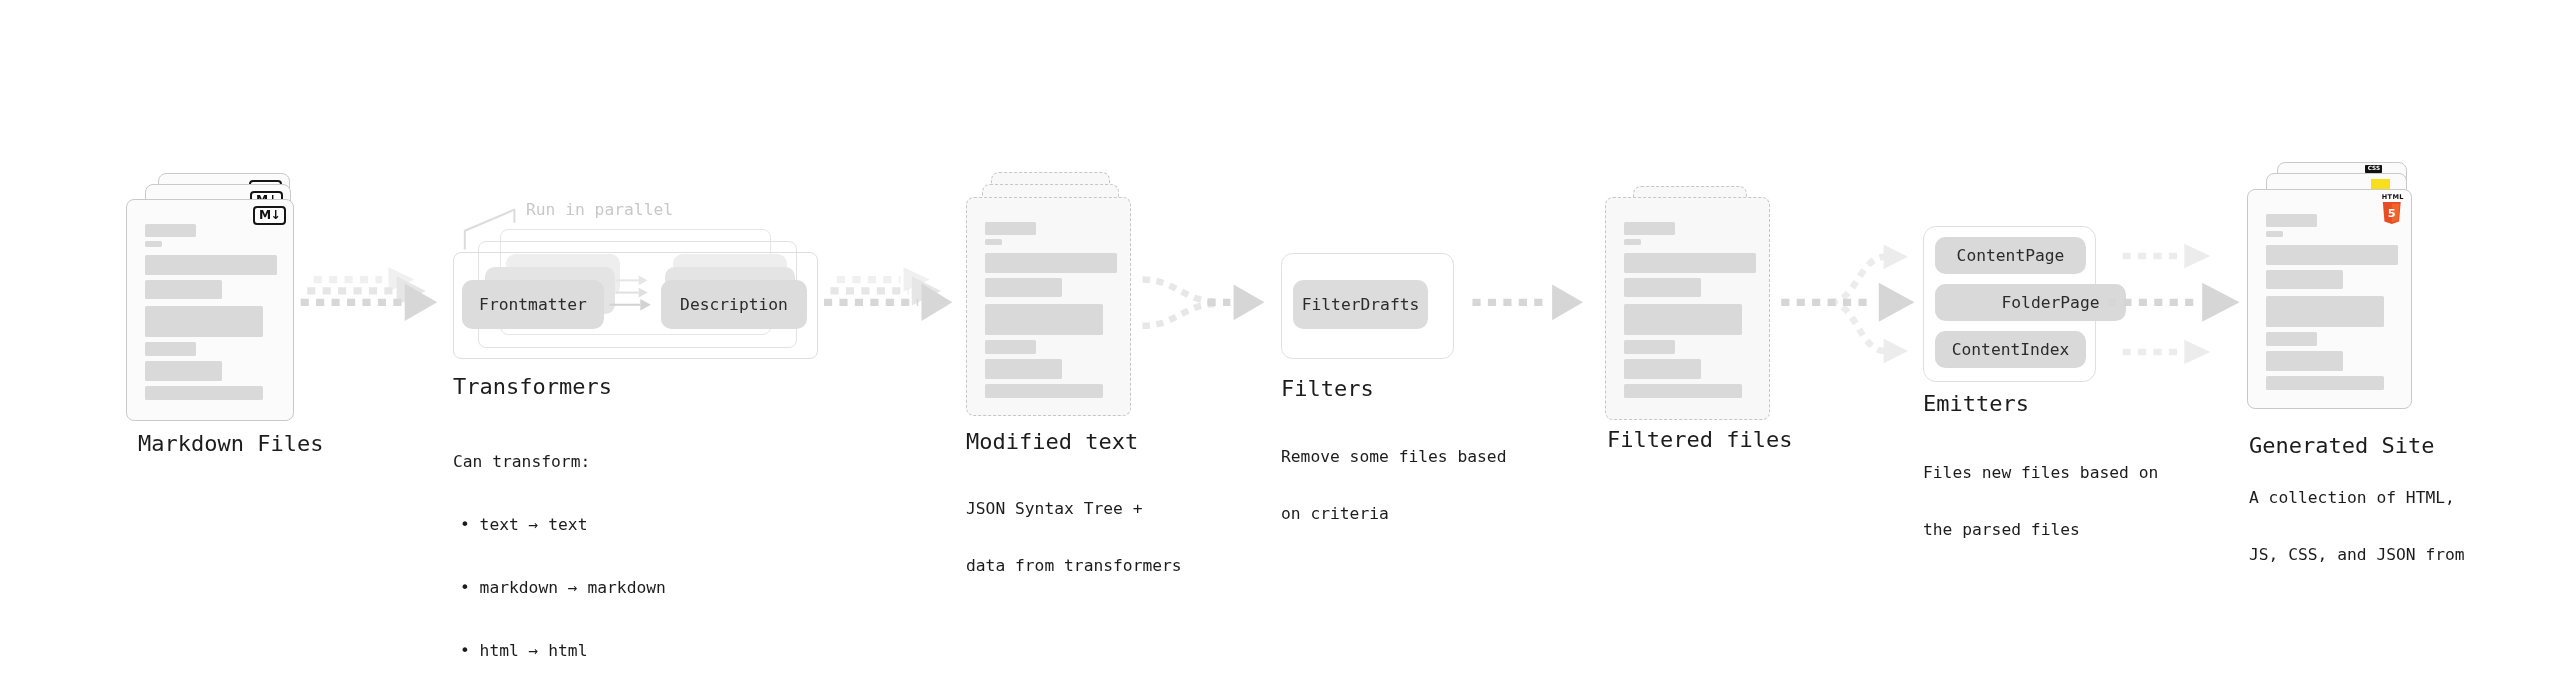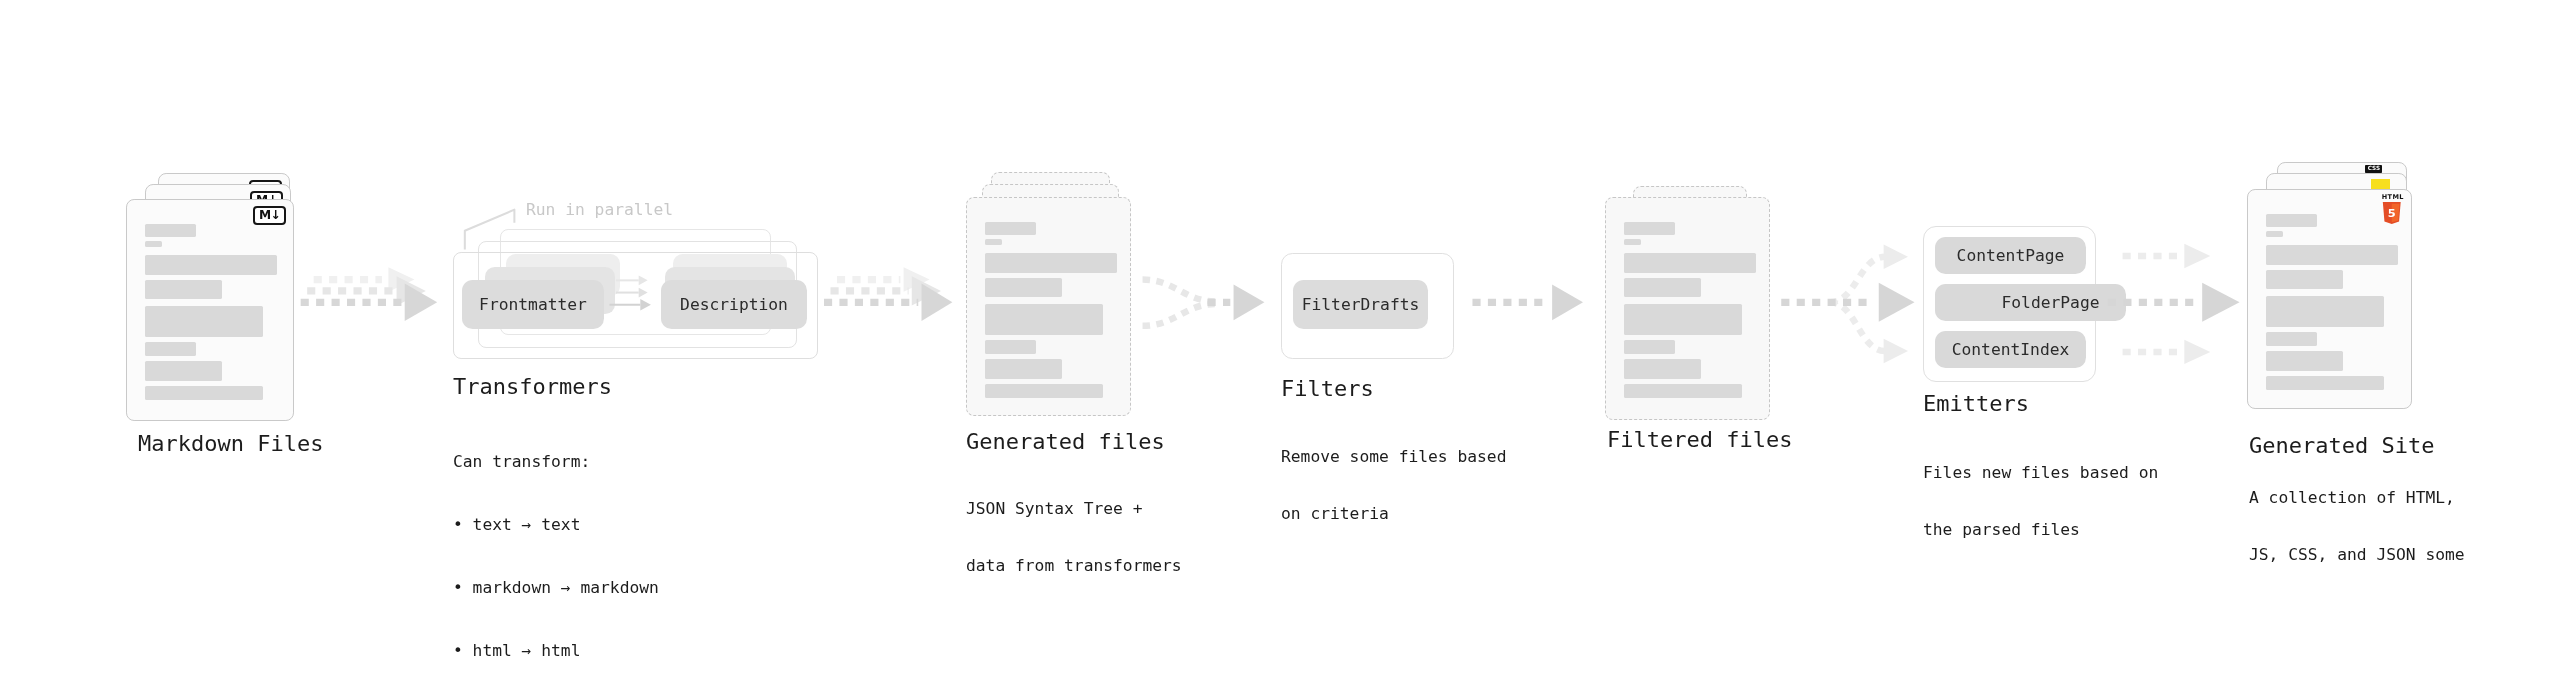--- a/index.html
+++ b/index.html
@@ -31,21 +31,21 @@
         display:flex;align-items:center;justify-content:center;white-space:pre;}
   .ghost{position:absolute;border-radius:9.8px;}
   .g1{background:#eeeeee;}
   .g2{background:#e4e4e4;}
   
   .panel{position:absolute;background:#ffffff;border:1.6px solid #e0e0e0;border-radius:12.2px;box-sizing:border-box;}
   
   .title{position:absolute;font-size:22px;line-height:24.4px;color:#1c1c1c;white-space:pre;}
   .desc{position:absolute;font-size:16.3px;line-height:18.7px;color:#1c1c1c;white-space:pre;}
   .desc.list{line-height:21px;}
-  .desc .indent{margin-left:0;}
+  .desc .indent{margin-left:7px;}
   .annot{position:absolute;font-size:16.3px;line-height:21px;color:#c8c8c8;white-space:pre;}
   
   .css-chip{position:absolute;top:2.4px;right:23.6px;width:17px;text-align:center;}
   .css-chip .box{height:7.3px;background:#111;color:#fff;font-size:5.7px;line-height:7.3px;font-weight:bold;
                  font-family:"DejaVu Sans",sans-serif;border-radius:0.8px;}
   .css-chip .bluebar{height:2.4px;background:#2f6be0;margin-top:0.8px;}
   .js-chip{position:absolute;top:4.9px;right:16.3px;width:18.7px;height:9.8px;background:#f7df1e;}
   .html-chip{position:absolute;top:4.1px;right:9.8px;width:19.5px;text-align:center;}
   .html-chip .lbl{font-size:6.5px;line-height:7.3px;font-weight:bold;letter-spacing:0.4px;color:#111;
                   font-family:"DejaVu Sans",sans-serif;}
@@ -111,21 +111,21 @@
         <i class="bar b1"></i>
         <i class="bar b2"></i>
         <i class="bar b3"></i>
         <i class="bar b4"></i>
         <i class="bar b5"></i>
         <i class="bar b6"></i>
         <i class="bar b7"></i>
         <i class="bar b8"></i>
       </div>
     </div>
-    <div class="title" style="left:966px;top:430px;">Generated files</div>
+    <div class="title" style="left:966px;top:430px;">Modified text</div>
     <div class="desc" style="left:966px;top:463px;">
       <div>JSON Syntax Tree +</div>
       <div>data from transformers</div>
     </div>
   </div>
 
   <div>
     <div class="panel" style="left:1281px;top:253px;width:173px;height:106px;border-radius:11.4px;"></div>
     <div class="pill" style="left:1293px;top:280px;width:135px;height:49px;">FilterDrafts</div>
     <div class="title" style="left:1281px;top:377px;">Filters</div>
@@ -190,21 +190,21 @@
         <i class="bar b4"></i>
         <i class="bar b5"></i>
         <i class="bar b6"></i>
         <i class="bar b7"></i>
         <i class="bar b8"></i>
       </div>
     </div>
     <div class="title" style="left:2249px;top:434px;text-align:center;">Generated Site</div>
     <div class="desc" style="left:2249px;top:452px;">
       <div>A collection of HTML,</div>
-      <div>JS, CSS, and JSON some</div>
+      <div>JS, CSS, and JSON from</div>
     </div>
   </div>
 
   <svg class="overlay" width="2576" height="681" viewBox="0 0 3170 838">
 
     <polyline points="572,307 572,284 633,258 633,274" fill="none" stroke="#dcdcdc" stroke-width="2.5" stroke-linejoin="round"></polyline>
 
     <g>
       <g fill="#f0f0f0" stroke="#f0f0f0">
         <line x1="386" y1="344" x2="470" y2="344" stroke-width="9" stroke-dasharray="10 9" fill="none"></line>

